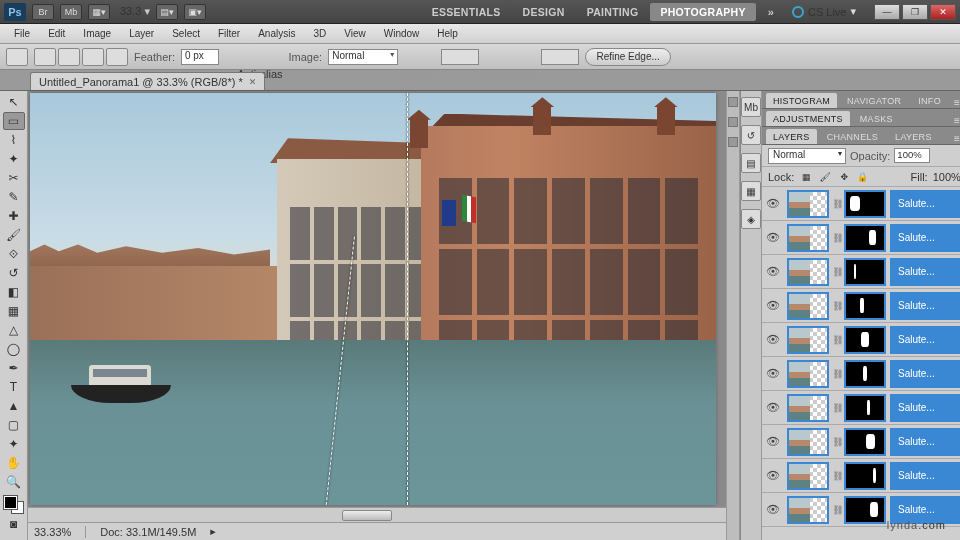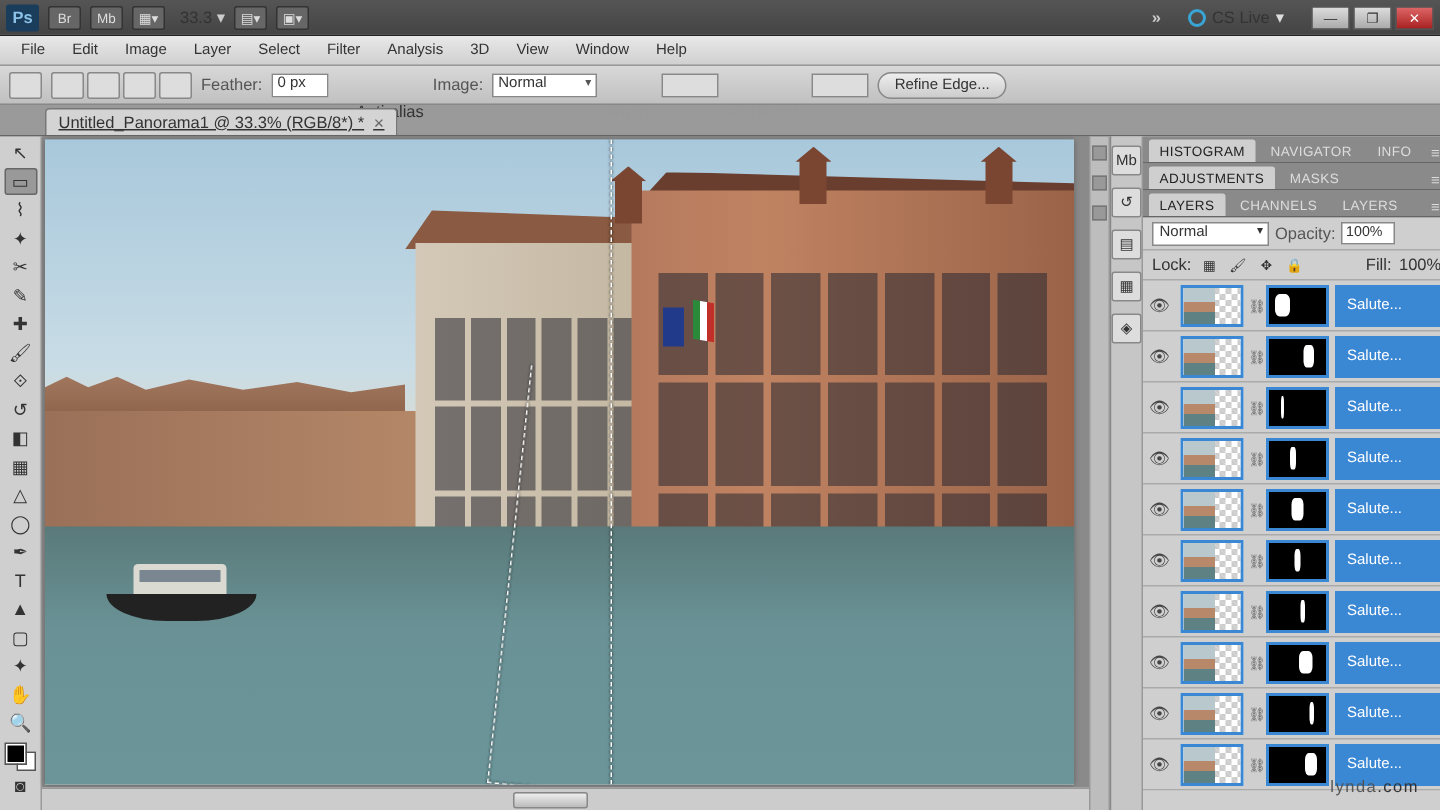--- a/index.html
+++ b/index.html
@@ -31,21 +31,21 @@
 .optbar .icn { width:22px; height:18px; background:#ddd; border:1px solid #888; border-radius:2px; }
 .optbar .grp { display:flex; gap:2px; }
 .optbar .lbl { color:#555; }
 .optbar .lbl.dis { color:#999;margin-top:36px; }
 .optbar .inp { width:38px; height:16px; background:#fff; border:1px solid #888; padding:0 3px; font-size:10px; }
 .optbar .sel { width:70px; height:16px; background:#fff; border:1px solid #888; padding:0 3px; font-size:10px; position:relative; }
 .optbar .sel::after { content:"▾"; position:absolute; right:3px; font-size:8px; color:#555; }
 .optbar .btn { height:18px; padding:0 10px; background:linear-gradient(#eee,#ccc); border:1px solid #888; border-radius:9px; font-size:10px; display:flex; align-items:center; }
 
 
-.doctab-row { height:21px; background:#9a9a9a; display:flex; align-items:flex-end; padding:0 0 0 30px; border-bottom:1px solid #666;text-decoration:underline; }
+.doctab-row { height:21px; background:#9a9a9a; display:flex; align-items:flex-end; padding:0 0 0 30px; border-bottom:1px solid #666; }
 .doctab { height:18px; background:#d4d4d4; padding:0 8px; display:flex; align-items:center; gap:6px; font-size:10.5px; border:1px solid #777; border-bottom:none; border-radius:3px 3px 0 0; }
 .doctab .x { font-size:9px; color:#666; }
 
 
 .main { display:flex; height:449px; }
 
 
 .tools { width:28px; background:#cfcfcf; border-right:1px solid #999; display:flex; flex-direction:column; align-items:center; padding-top:2px; gap:1px; }
 .tools .tool { width:22px; height:18px; display:flex; align-items:center; justify-content:center; font-size:12px; color:#333; border-radius:2px; position:relative; }
 .tools .tool.sel { background:#999; border:1px solid #666; }
@@ -138,20 +138,26 @@
 
 <div class="titlebar">
   <div class="ps-logo">Ps</div>
   <div class="tbtn">Br</div>
   <div class="tbtn">Mb</div>
   <div class="tbtn">▦▾</div>
   <span class="zoom"><span>33.3</span> ▾</span>
   <div class="tbtn">▤▾</div>
   <div class="tbtn">▣▾</div>
   <div class="spacer"></div>
+  <div class="workspace-tabs">
+    <div class="wt">ESSENTIALS</div>
+    <div class="wt">DESIGN</div>
+    <div class="wt">PAINTING</div>
+    <div class="wt active">PHOTOGRAPHY</div>
+  </div>
   <span class="chev">»</span>
   <div class="cslive"><span class="ring"></span><span>CS Live</span> ▾</div>
   <div class="winctl">
     <div class="min">—</div>
     <div class="max">❐</div>
     <div class="close">✕</div>
   </div>
 </div>
 
 <div class="menubar">
@@ -290,20 +296,26 @@
       <div class="boat">
           <div class="cab"></div>
           <div class="hull"></div>
         </div>
       <div class="marquee"></div>
       <div class="marquee-path"></div>
     </div>
     <div class="scroll-h">
         <div class="thumb"></div>
       </div>
+    <div class="statusbar">
+      <span>33.33%</span>
+      <span class="sep"></span>
+      <span>Doc: 33.1M/149.5M</span>
+      <span>▸</span>
+    </div>
   </div>
 
   <div class="midstrip">
     <div></div>
     <div></div>
     <div></div>
   </div>
 
   <div class="dock">
     <div class="dock-strip">

